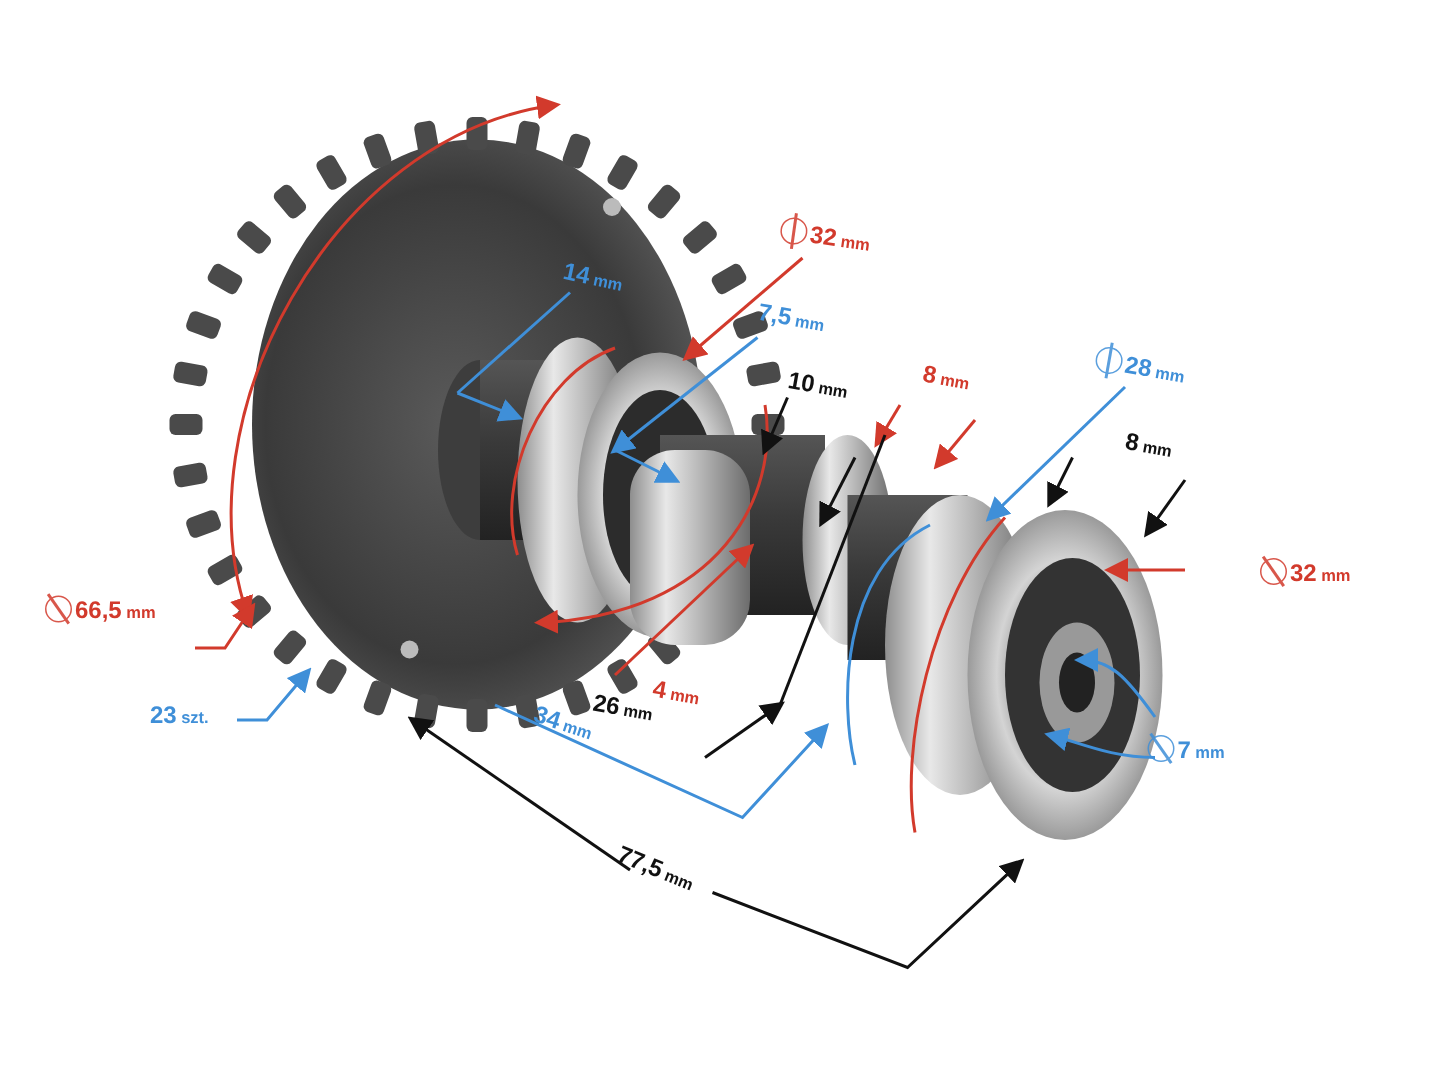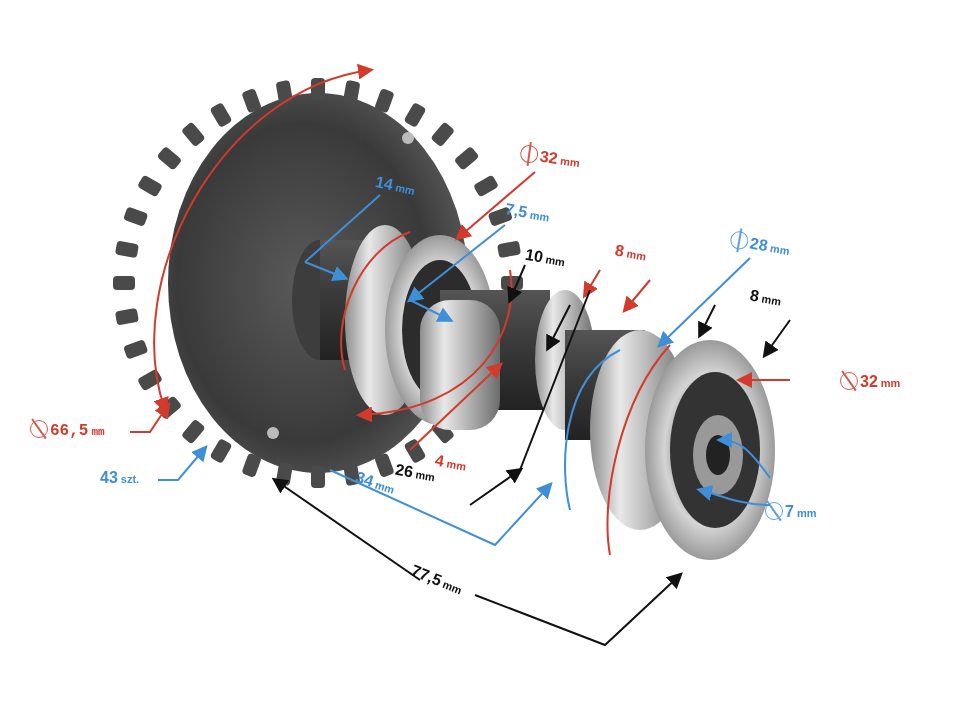--- a/index.html
+++ b/index.html
@@ -170,25 +170,25 @@
     <path d="M330,470 L495,545 L550,485" stroke="#3f8fd8" marker-end="url(#arB)"></path>
 
     <path d="M770,478 C750,450 740,440 720,440" stroke="#3f8fd8" marker-end="url(#arB)"></path>
     <path d="M770,505 C740,505 720,495 700,490" stroke="#3f8fd8" marker-end="url(#arB)"></path>
 
     <path d="M275,480 L420,580" stroke="#111" marker-start="url(#arKs)"></path>
     <path d="M475,595 L605,645 L680,575" stroke="#111" marker-end="url(#arK)"></path>
   </g>
 </svg>
 
-<div class="lbl red" style="left:30px;top:420px;font-family:Liberation Mono, monospace;">
+<div class="lbl red" style="left:30px;top:397px;">
   <span class="dia"></span><span class="num">66,5</span><span class="unit">mm</span>
 </div>
 <div class="lbl blue" style="left:100px;top:470px;">
-  <span class="num">43</span><span class="unit">szt.</span>
+  <span class="num">23</span><span class="unit">szt.</span>
 </div>
 <div class="lbl red" style="left:520px;top:148px;transform:rotate(8deg);">
   <span class="dia v"></span><span class="num">32</span><span class="unit">mm</span>
 </div>
 <div class="lbl blue" style="left:375px;top:178px;transform:rotate(12deg);">
   <span class="num">14</span><span class="unit">mm</span>
 </div>
 <div class="lbl blue" style="left:505px;top:205px;transform:rotate(10deg);">
   <span class="num">7,5</span><span class="unit">mm</span>
 </div>
@@ -209,18 +209,18 @@
 </div>
 <div class="lbl red" style="left:435px;top:455px;transform:rotate(10deg);">
   <span class="num">4</span><span class="unit">mm</span>
 </div>
 <div class="lbl black" style="left:395px;top:465px;transform:rotate(10deg);">
   <span class="num">26</span><span class="unit">mm</span>
 </div>
 <div class="lbl blue" style="left:355px;top:475px;transform:rotate(18deg);">
   <span class="num">34</span><span class="unit">mm</span>
 </div>
-<div class="lbl blue" style="left:765px;top:490px;margin-top:12px;">
+<div class="lbl blue" style="left:765px;top:490px;">
   <span class="dia"></span><span class="num">7</span><span class="unit">mm</span>
 </div>
 <div class="lbl black" style="left:410px;top:572px;transform:rotate(22deg);">
   <span class="num">77,5</span><span class="unit">mm</span>
 </div>
 
 </body></html>

